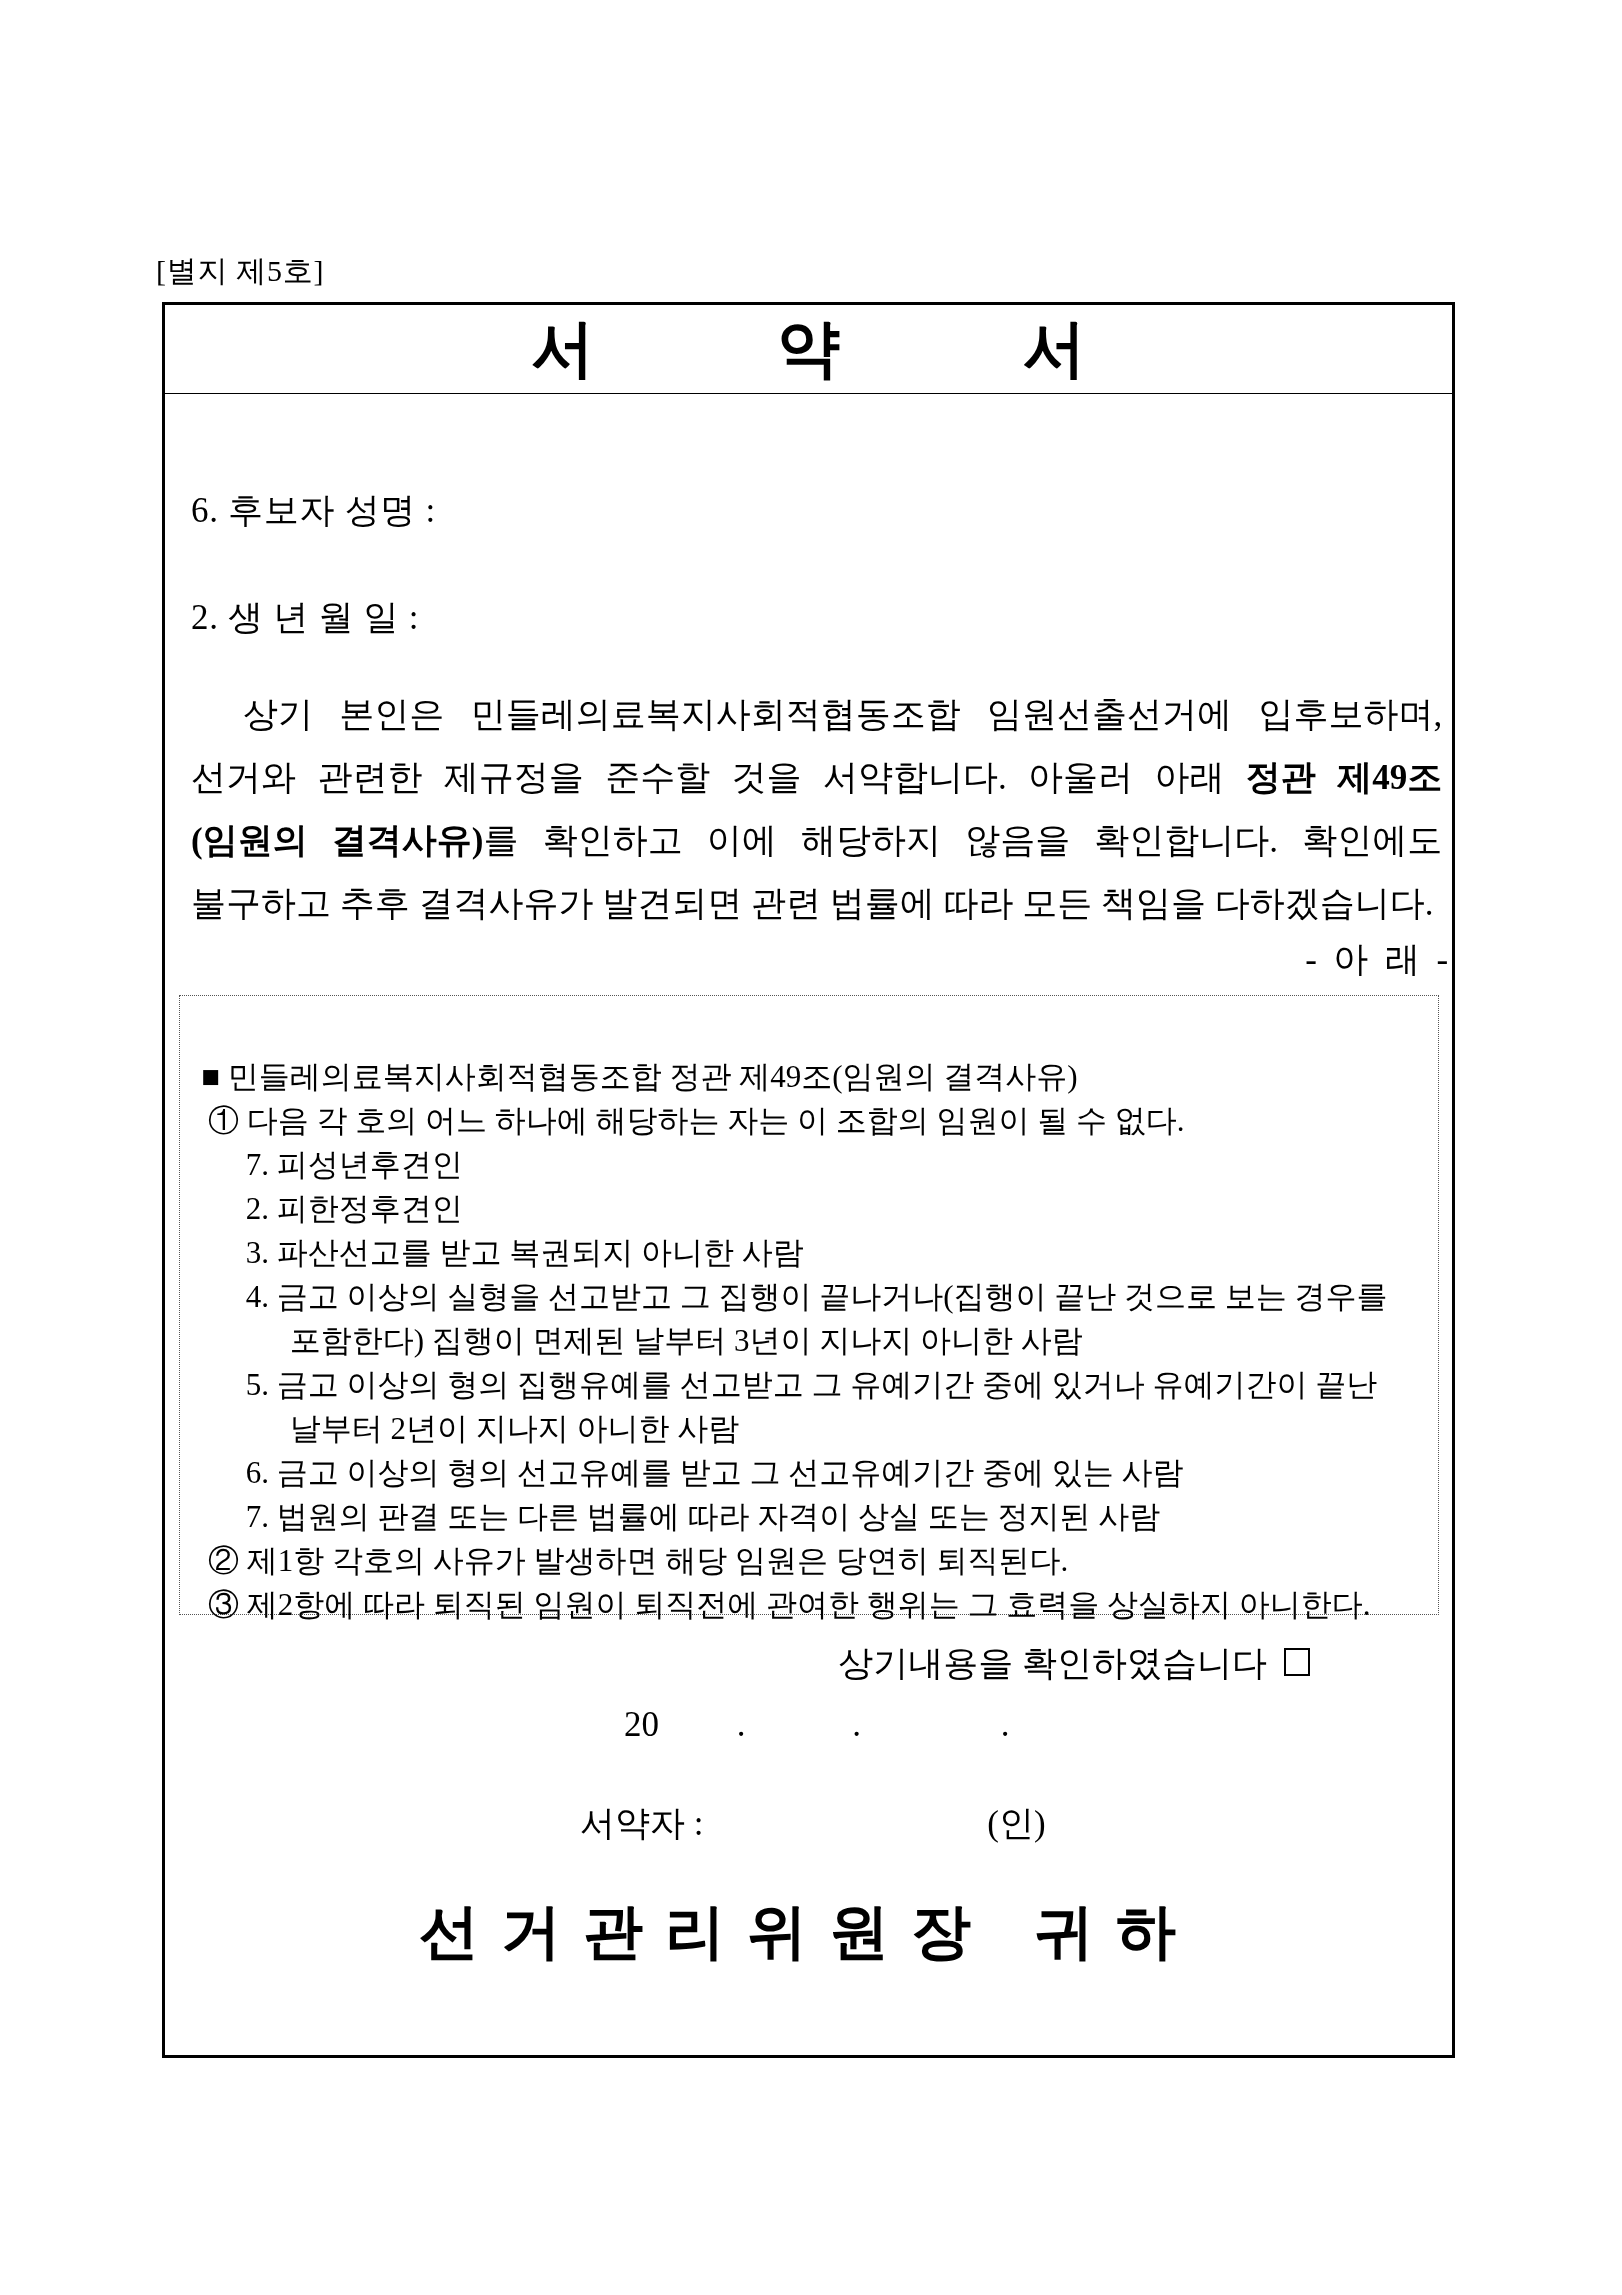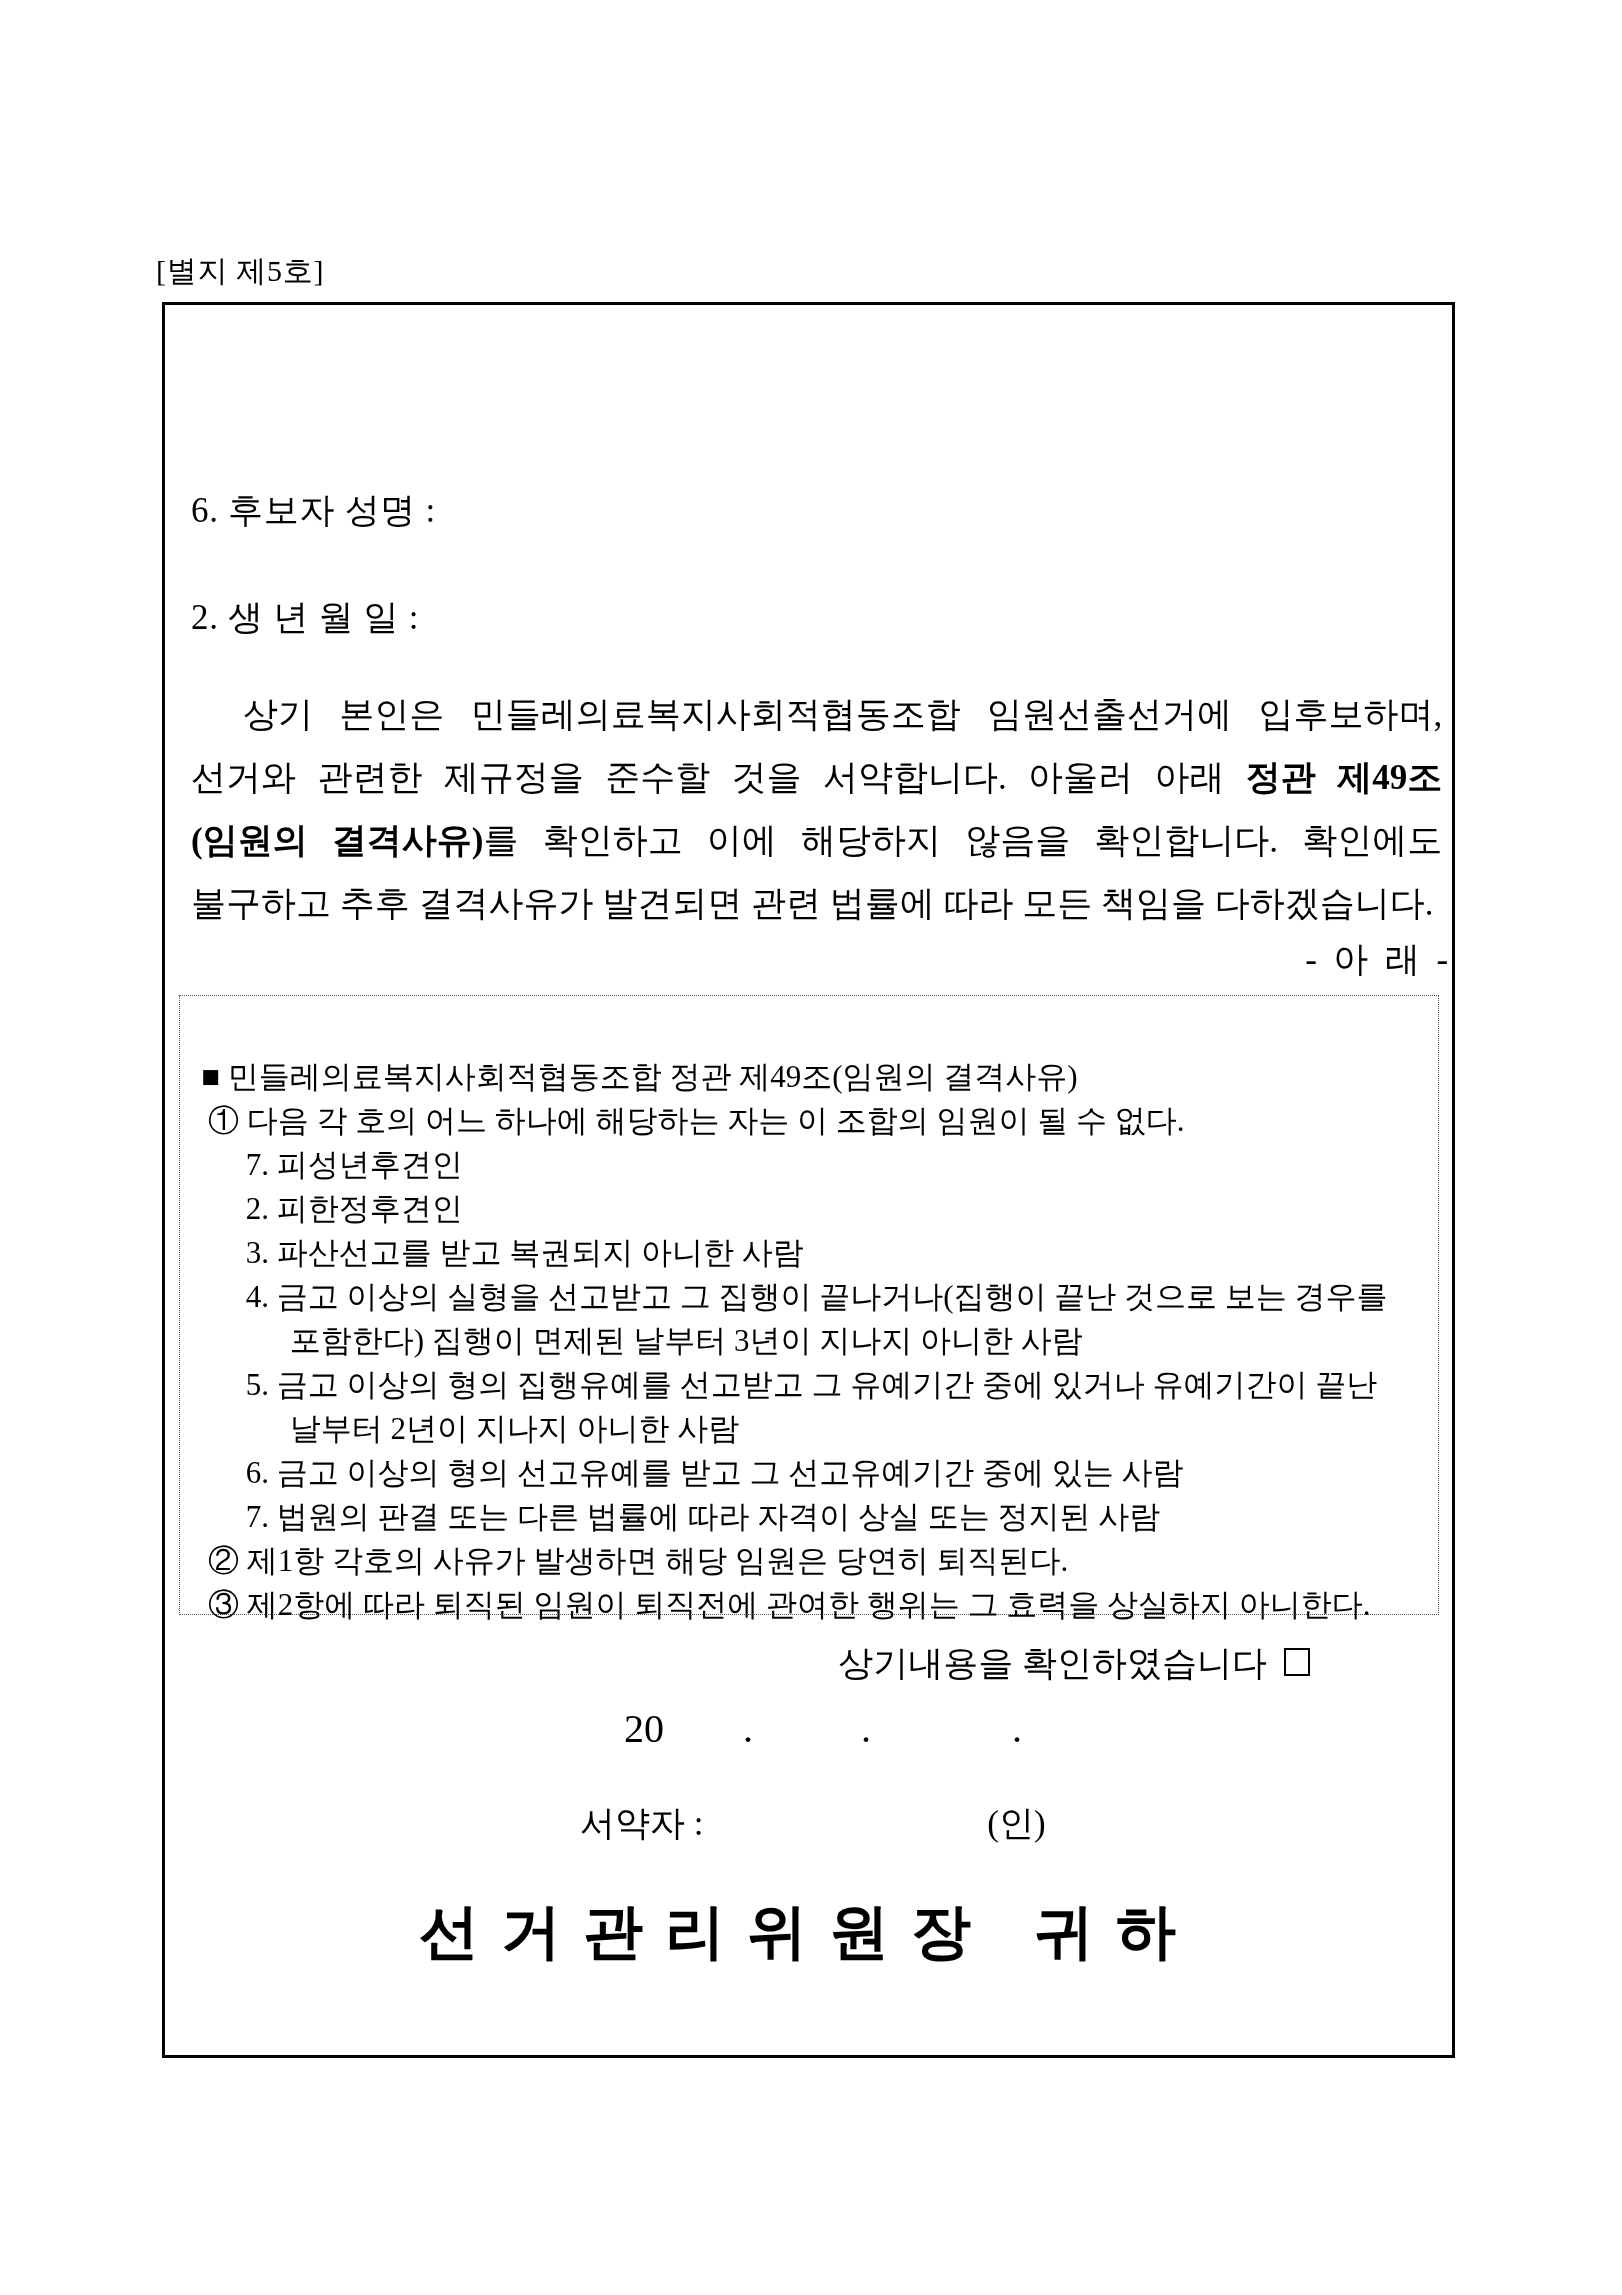--- a/index.html
+++ b/index.html
@@ -113,21 +113,21 @@
     height: 24px;
     border: 2px solid #000000;
     margin-left: 17px;
     vertical-align: -1.3px;
   }
 
   .date-row {
     position: absolute;
     top: 1400px;
     left: 459px;
-    font-size: 40px;
+    font-size: 35px;
     white-space: nowrap;
   }
   .date-dot-1 { margin-left: 69px; }
   .date-dot-2 { margin-left: 98px; }
   .date-dot-3 { margin-left: 131px; }
 
   .sign-row {
     position: absolute;
     top: 1495px;
     left: 415px;
@@ -150,20 +150,21 @@
   }
   .addressee-honorific { margin-left: 41px; }
 </style>
 </head>
 <body>
 
 <div class="annex-note">[별지 제5호]</div>
 
 <div class="form-box">
 
+  <div class="title-row">서 약 서</div>
 
   <div class="field field-1">6. 후보자 성명 :</div>
 
   <div class="field field-2">2. 생 년 월 일 :</div>
 
   <div class="pledge">
     <span>상기 본인은 민들레의료복지사회적협동조합 임원선출선거에 입후보하며, 선거와 관련한 제규정을 준수할 것을 서약합니다. 아울러 아래 </span><b>정관 제49조(임원의 결격사유)</b><span>를 확인하고 이에 해당하지 않음을 확인합니다. 확인에도 불구하고 추후 결격사유가 발견되면 관련 법률에 따라 모든 책임을 다하겠습니다.</span>
   </div>
 
   <div class="below-label">- 아 래 -</div>

